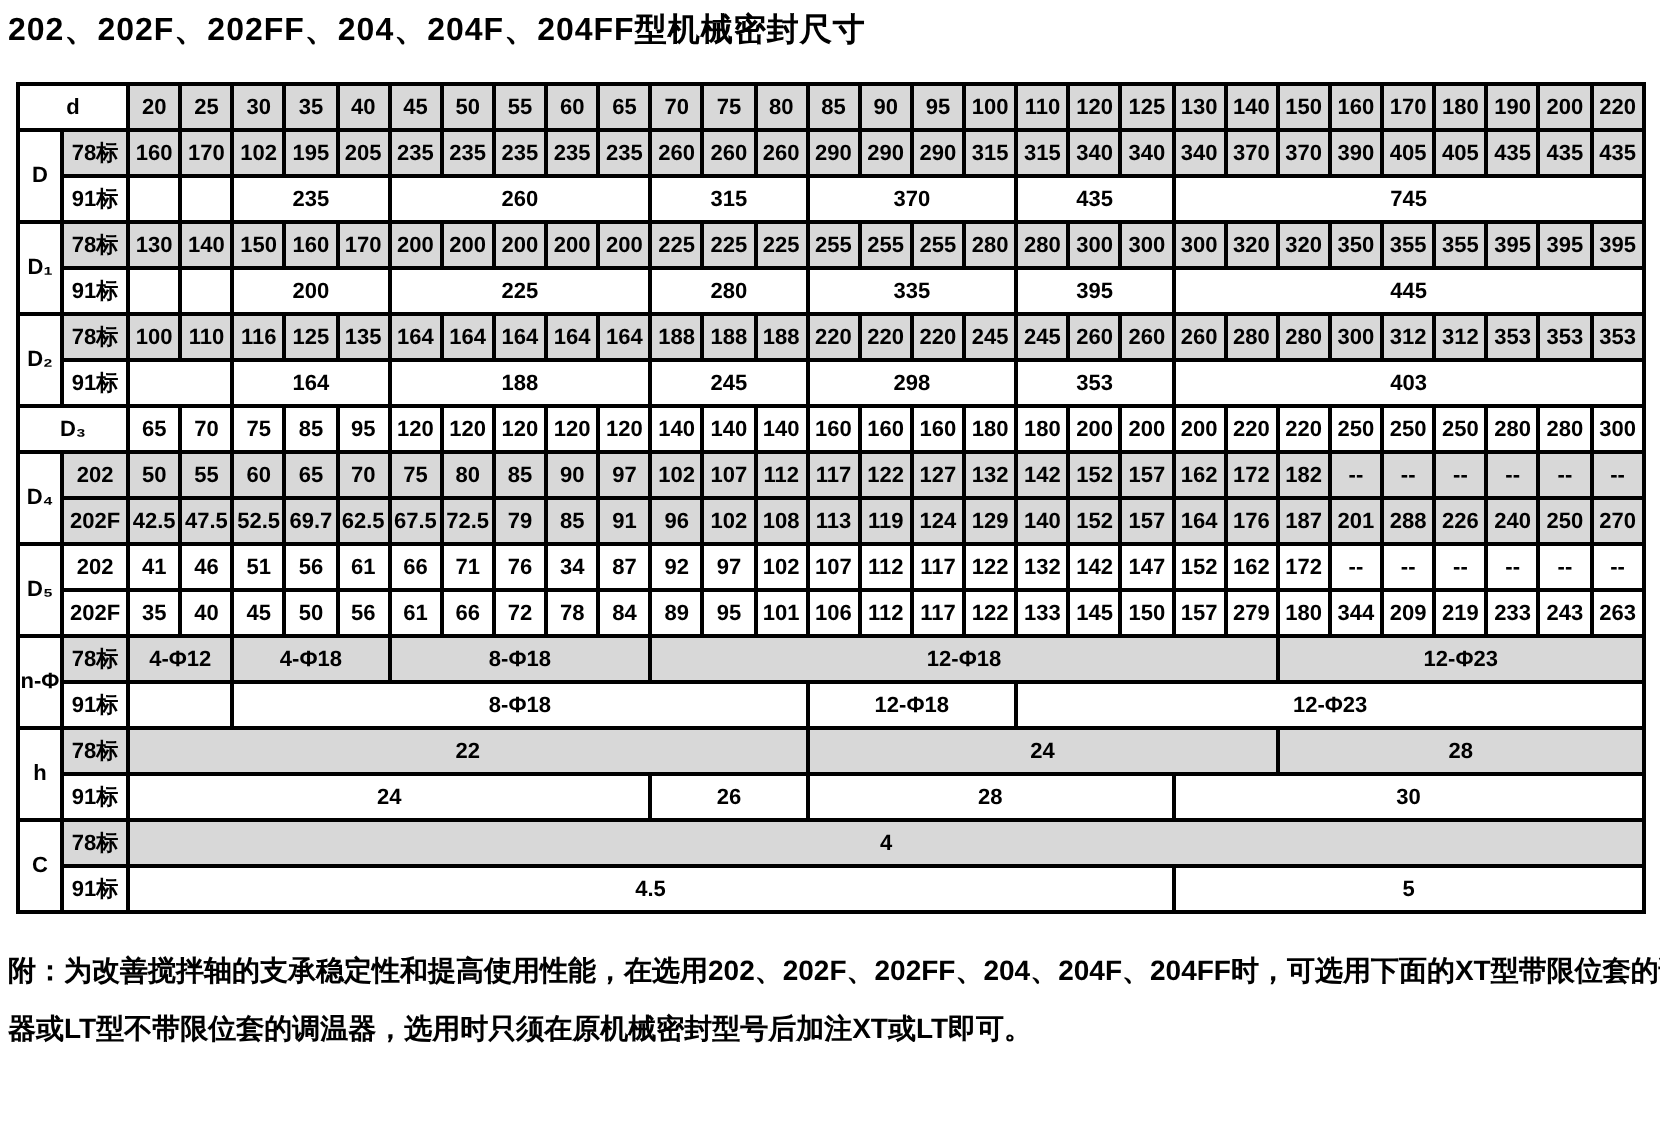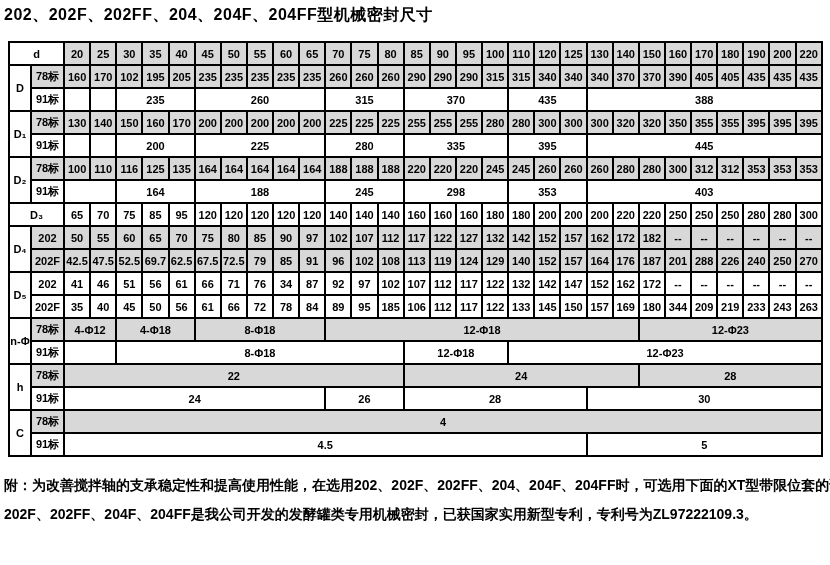--- a/index.html
+++ b/index.html
@@ -140,21 +140,21 @@
       </tr>
       <tr>
         <td>91标</td>
         <td></td>
         <td></td>
         <td colspan="3">235</td>
         <td colspan="5">260</td>
         <td colspan="3">315</td>
         <td colspan="4">370</td>
         <td colspan="3">435</td>
-        <td colspan="9">388</td>
+        <td colspan="9">745</td>
       </tr>
       <tr>
         <td rowspan="2">D₁</td>
         <td class="sh">78标</td>
         <td class="sh">130</td>
         <td class="sh">140</td>
         <td class="sh">150</td>
         <td class="sh">160</td>
         <td class="sh">170</td>
         <td class="sh">200</td>
@@ -373,30 +373,30 @@
         <td>45</td>
         <td>50</td>
         <td>56</td>
         <td>61</td>
         <td>66</td>
         <td>72</td>
         <td>78</td>
         <td>84</td>
         <td>89</td>
         <td>95</td>
-        <td>185</td>
+        <td>101</td>
         <td>106</td>
         <td>112</td>
         <td>117</td>
         <td>122</td>
         <td>133</td>
         <td>145</td>
         <td>150</td>
         <td>157</td>
-        <td>169</td>
+        <td>279</td>
         <td>180</td>
         <td>344</td>
         <td>209</td>
         <td>219</td>
         <td>233</td>
         <td>243</td>
         <td>263</td>
       </tr>
       <tr>
         <td rowspan="2">n-Φ</td>
@@ -436,14 +436,14 @@
       <tr>
         <td>91标</td>
         <td colspan="20">4.5</td>
         <td colspan="9">5</td>
       </tr>
     </tbody>
 </table>
 
 <div class="notes">
   <div>附：为改善搅拌轴的支承稳定性和提高使用性能，在选用202、202F、202FF、204、204F、204FF时，可选用下面的XT型带限位套的调温</div>
-  <div>202F、202FF、204F、204FF是我公司开发的发酵罐类专用机械密封，已获国家实用新型专利，专利号为ZL97222109.3。</div>
+  <div>器或LT型不带限位套的调温器，选用时只须在原机械密封型号后加注XT或LT即可。</div>
 </div>
 
 </body></html>

